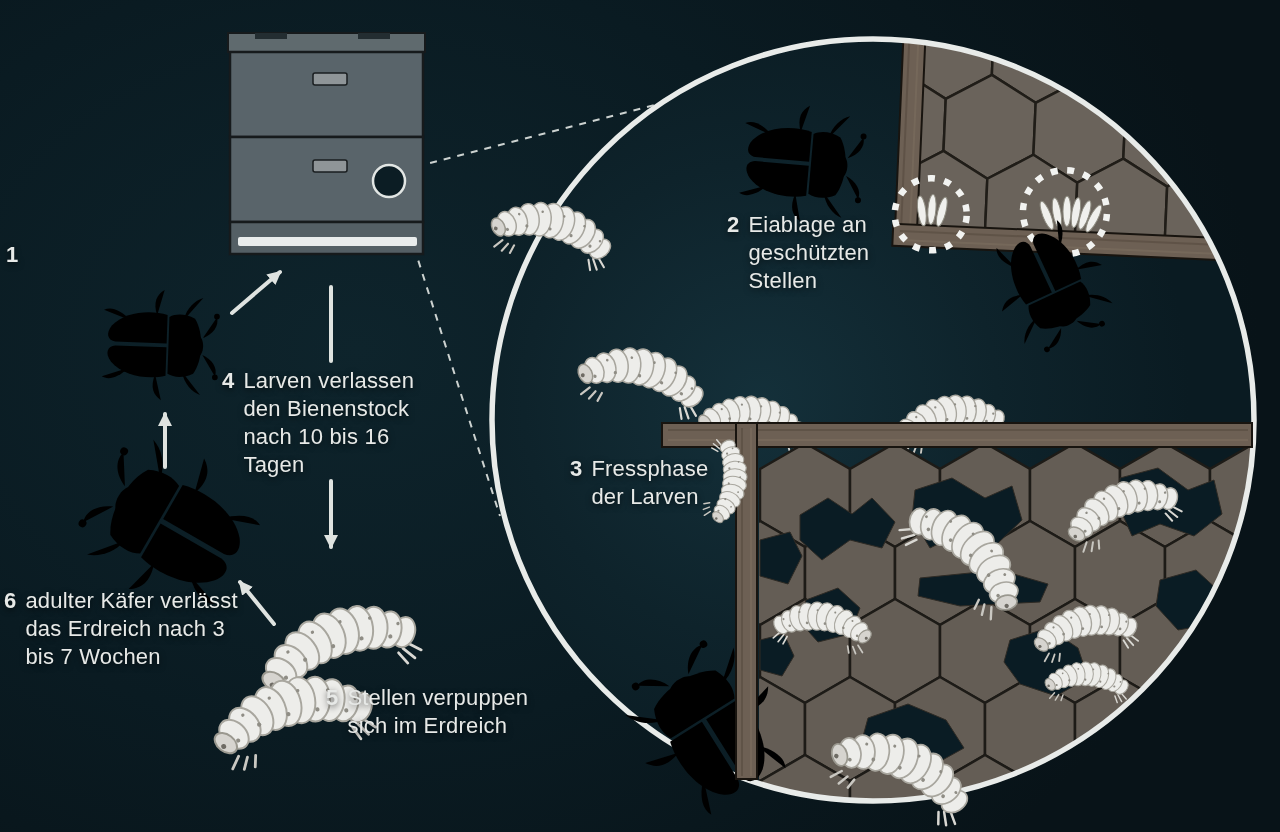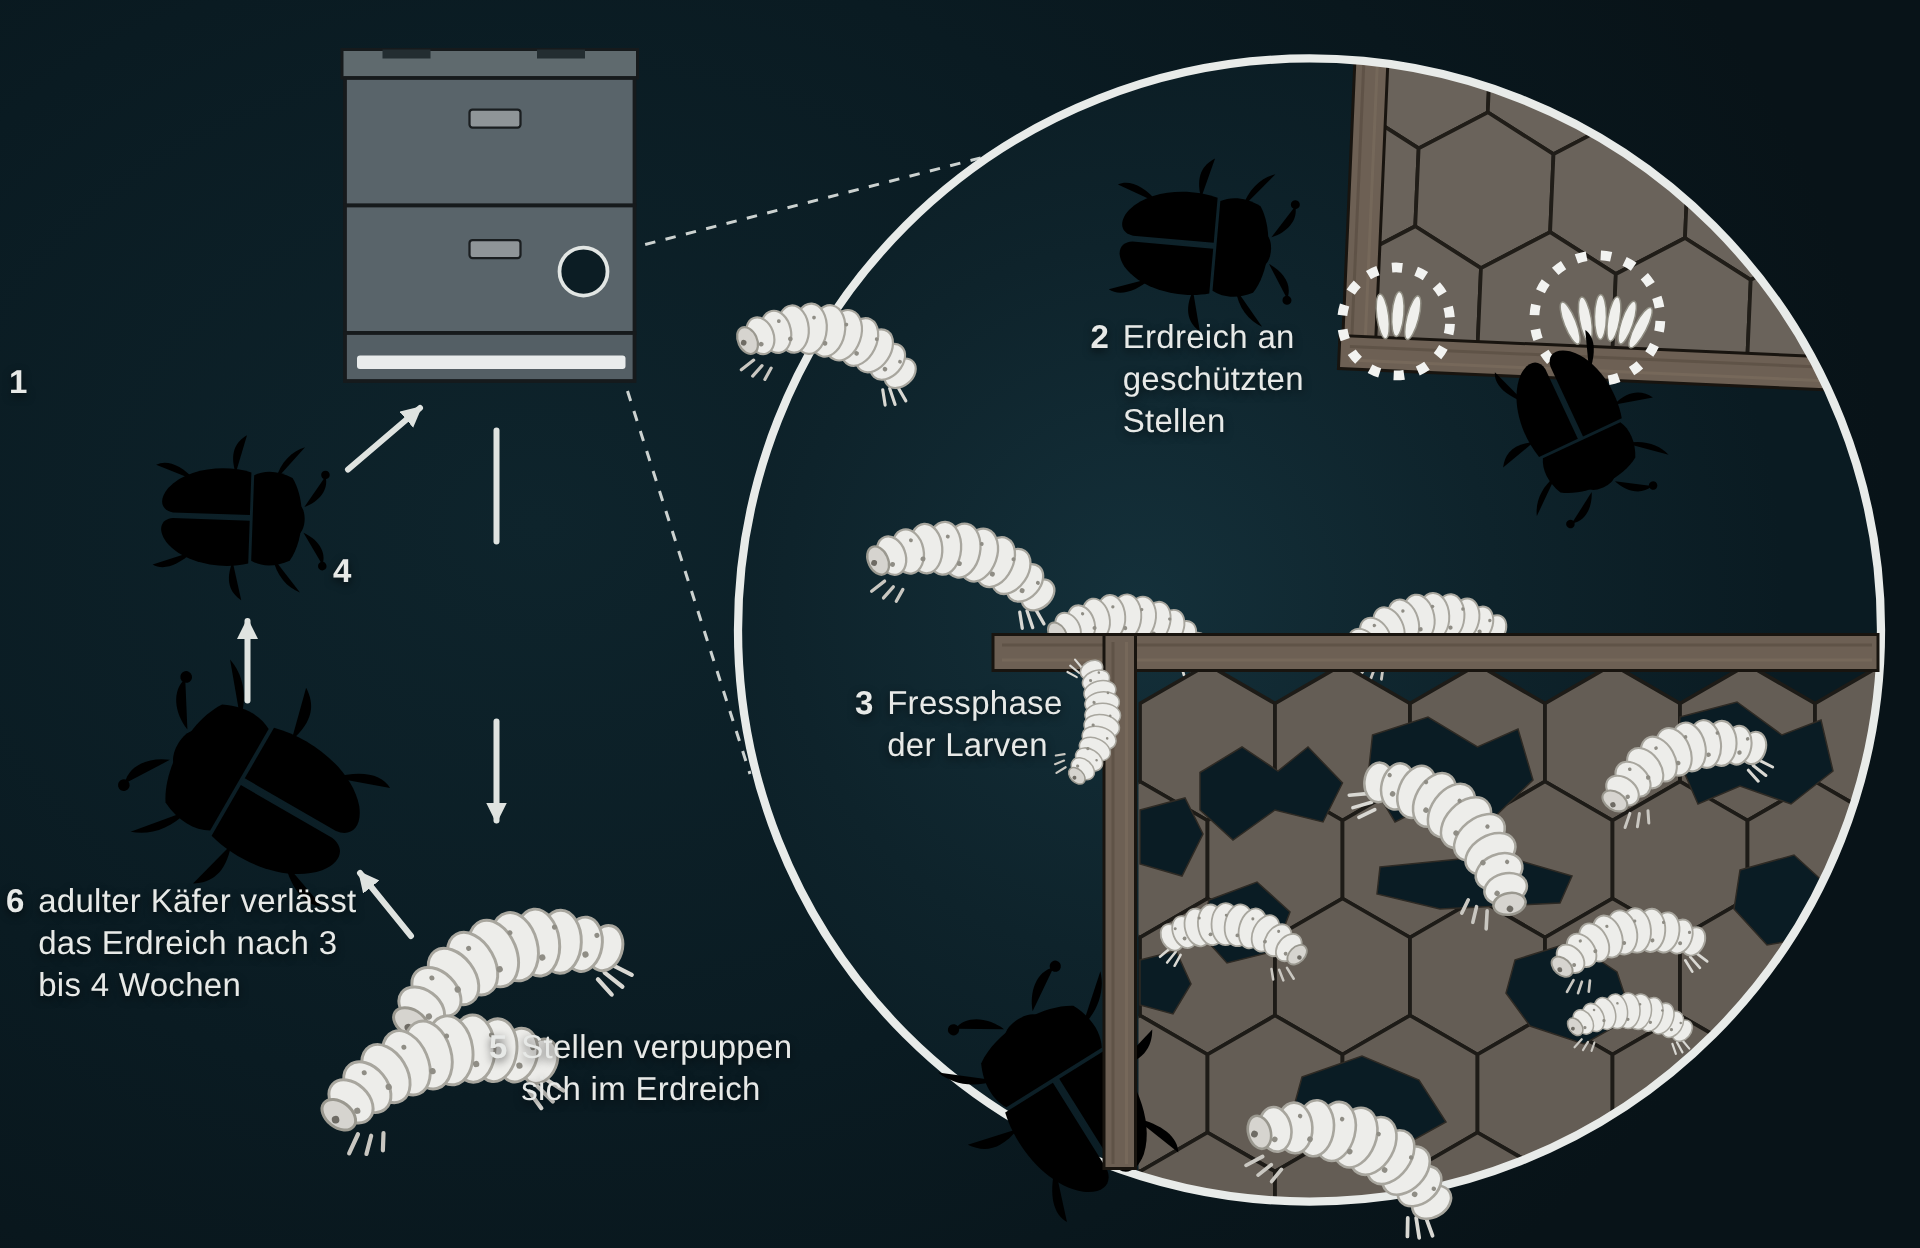--- a/index.html
+++ b/index.html
@@ -299,37 +299,41 @@
   <g>
         <use href="#larva" transform="translate(290,688) rotate(-12) scale(-1.4,1.4)"></use>
       </g>
 </svg>
 
 <div class="step" id="s1">
   <span class="num">1</span>
 </div>
 <div class="step" id="s2">
   <span class="num">2</span>
-  <span class="body">Erdreich an
+  <span class="body">Eiablage an
 geschützten
 Stellen</span>
 </div>
 <div class="step" id="s3">
   <span class="num">3</span>
   <span class="body">Fressphase
 der Larven</span>
 </div>
 <div class="step" id="s4">
   <span class="num">4</span>
+  <span class="body">Larven verlassen
+den Bienenstock
+nach 10 bis 16
+Tagen</span>
 </div>
 <div class="step" id="s5">
   <span class="num">5</span>
   <span class="body">Stellen verpuppen
 sich im Erdreich</span>
 </div>
 <div class="step" id="s6">
   <span class="num">6</span>
   <span class="body">adulter Käfer verlässt
 das Erdreich nach 3
-bis 4 Wochen</span>
+bis 7 Wochen</span>
 </div>
 
 </div>
 
 </body></html>

